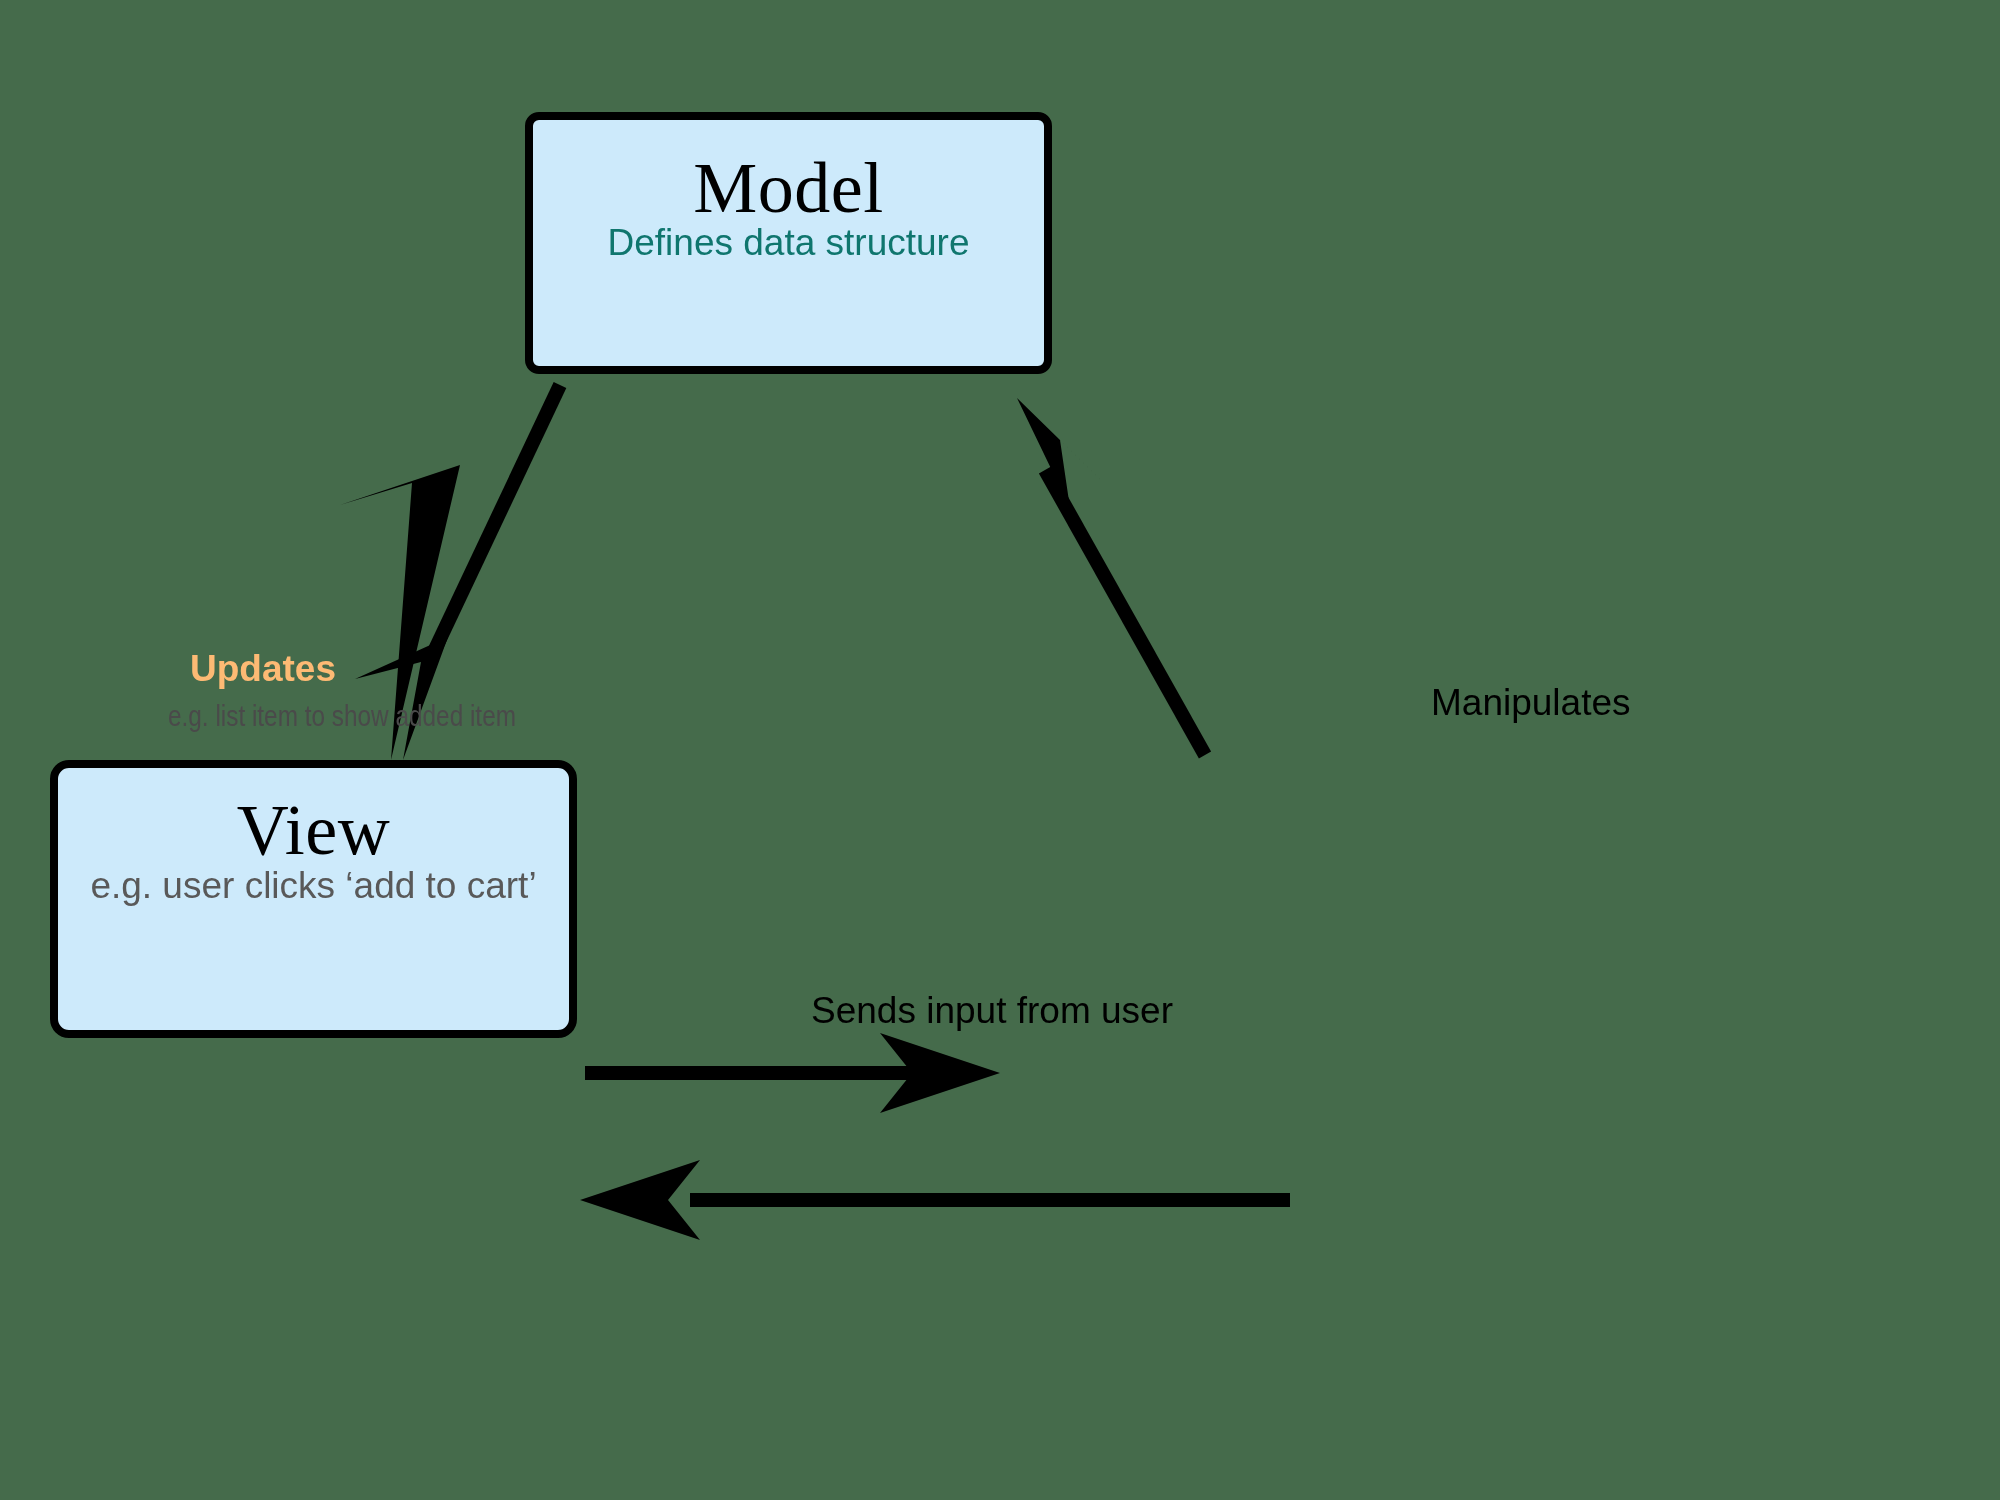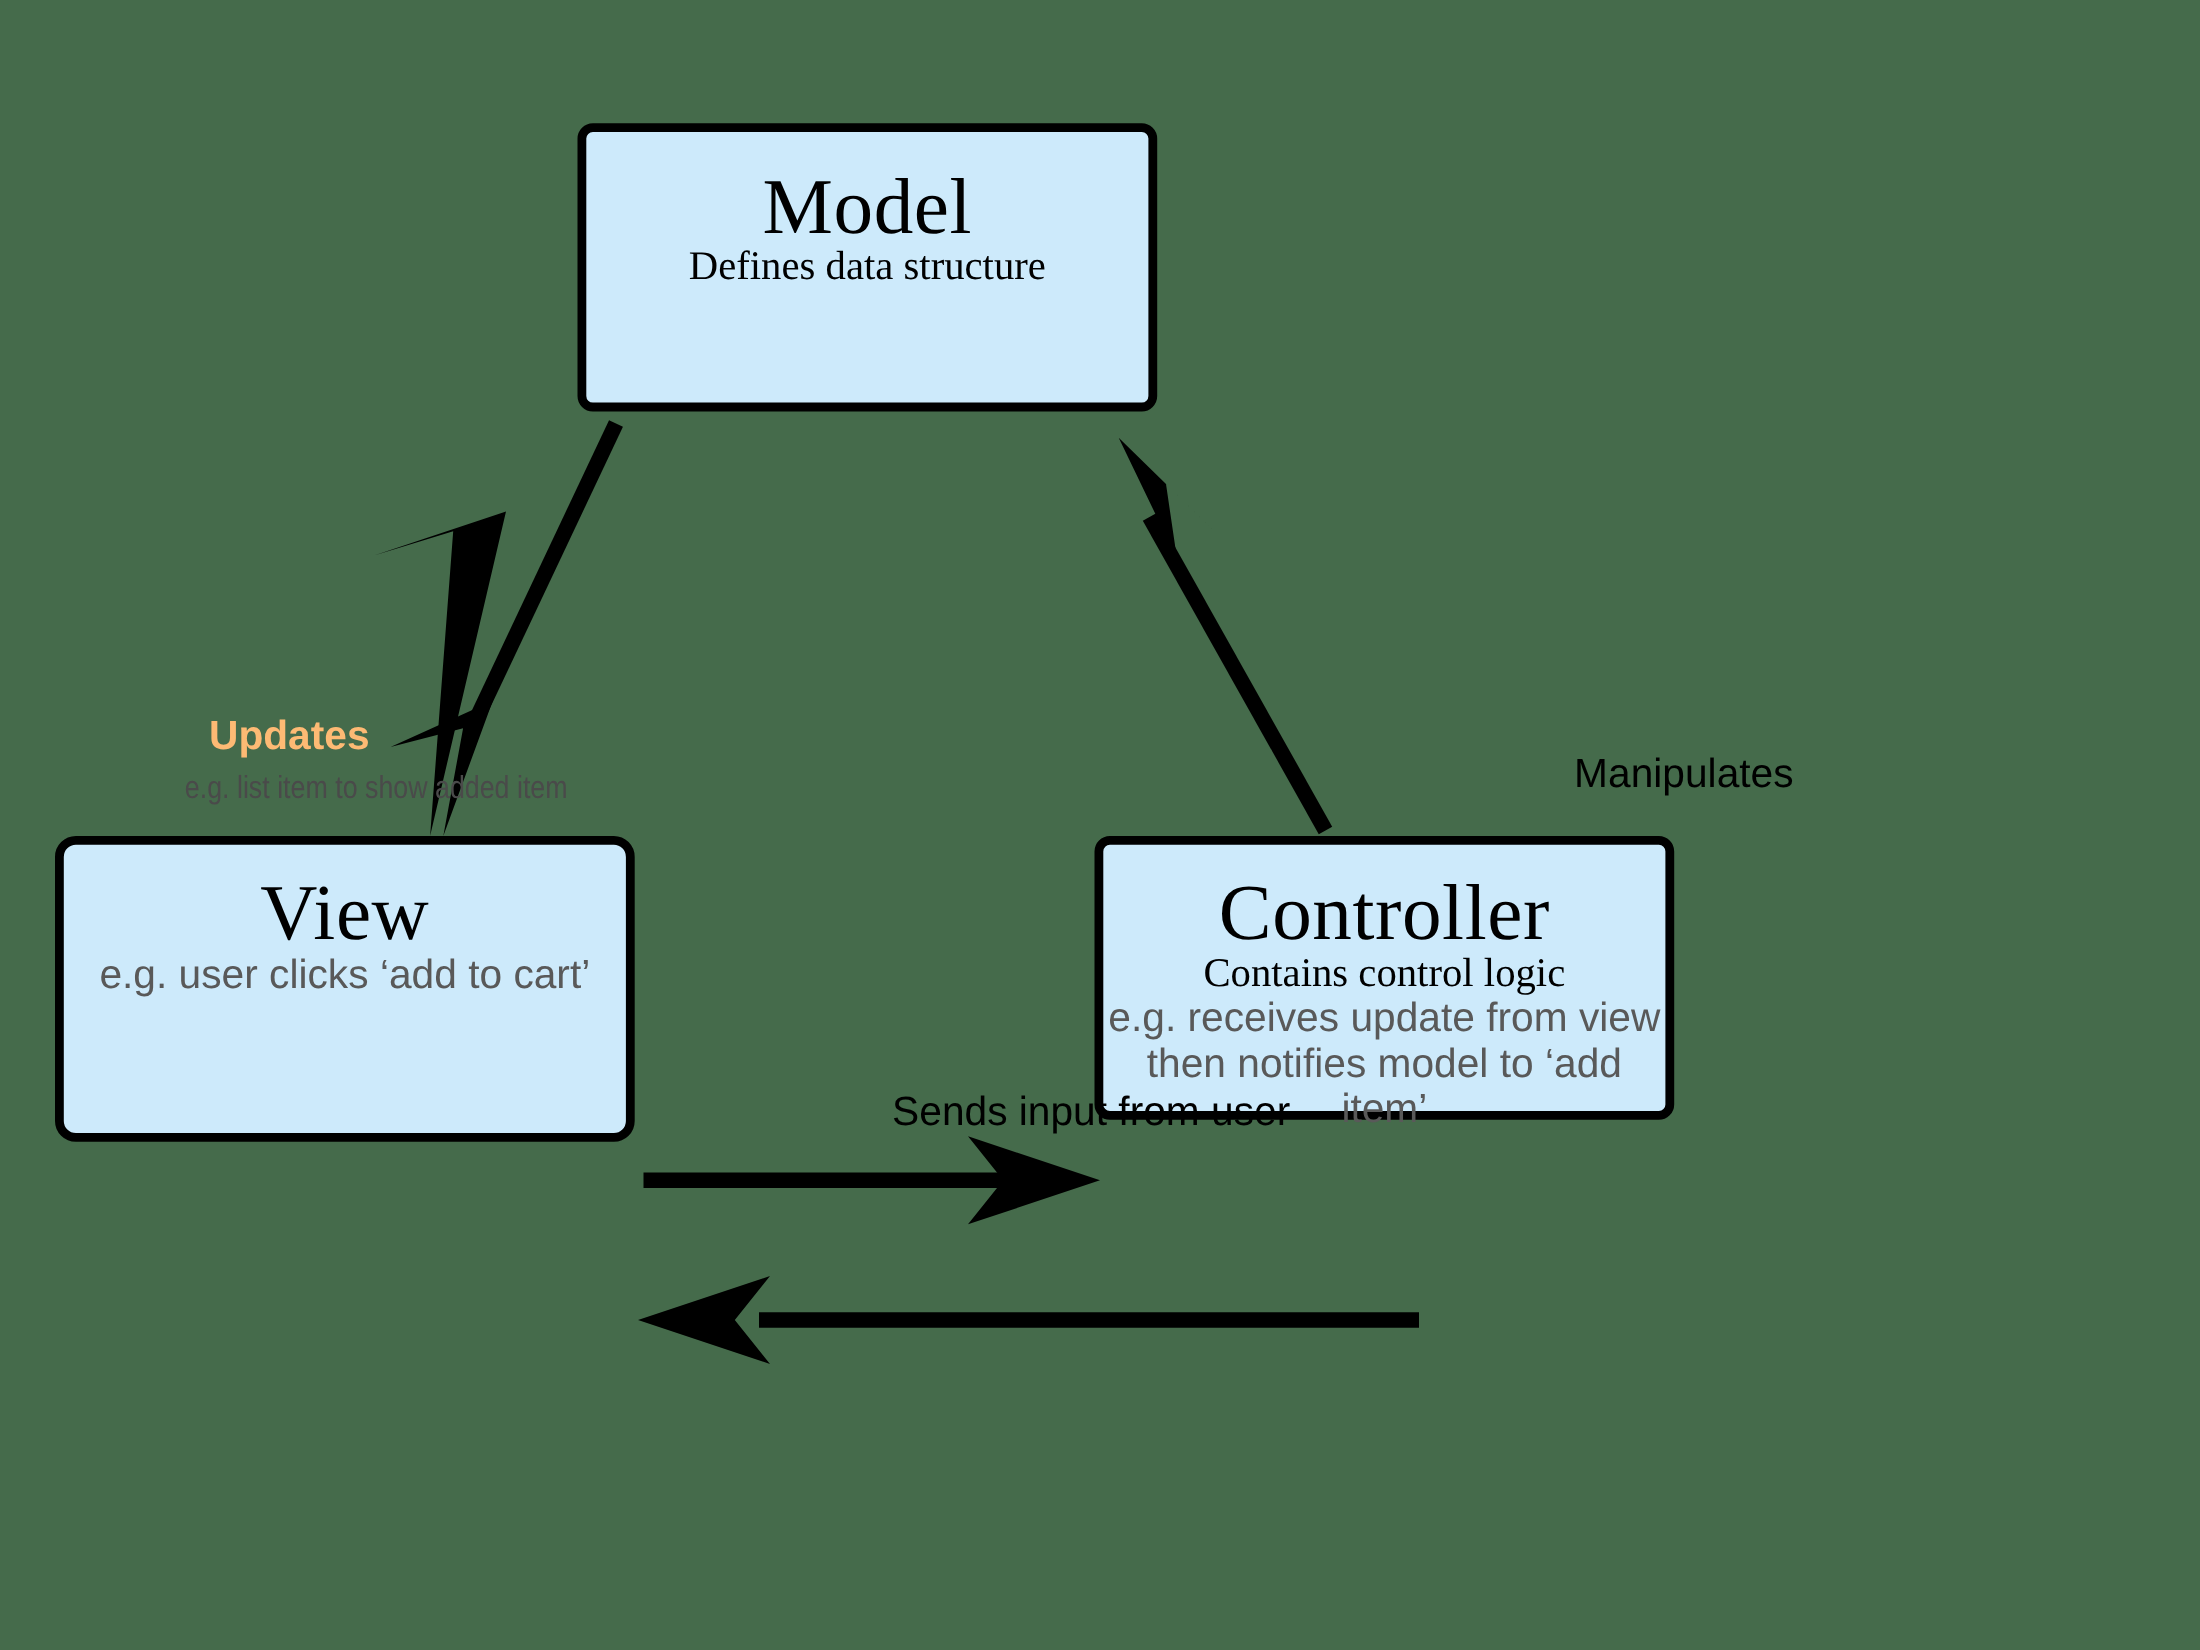--- a/index.html
+++ b/index.html
@@ -30,24 +30,24 @@
   }
   .node-title {
     font-family: "Liberation Serif", serif;
     font-size: 72px;
     line-height: 0.96;
     color: #000000;
     letter-spacing: 0.5px;
     white-space: nowrap;
   }
   .node-sub {
-    font-family: Liberation Serif, serif;
+    font-family: Liberation Sans, sans-serif;
     font-size: 37px;
     line-height: 1.06;
-    color: #000000;
+    color: #0f766e;
     white-space: nowrap;
   }
   .node-eg {
     font-family: "Liberation Sans", sans-serif;
     font-size: 37px;
     line-height: 1.16;
     color: #595959;
     white-space: pre-line;
   }
 
@@ -124,26 +124,20 @@
   <div class="node" id="model-box">
     <div class="node-title">Model</div>
     <div class="node-sub">Defines data structure</div>
   </div>
 
   <div class="node" id="view-box">
     <div class="node-title">View</div>
     <div class="node-eg">e.g. user clicks ‘add to cart’</div>
   </div>
 
-  <div class="node" id="ctrl-box">
-    <div class="node-title">Controller</div>
-    <div class="node-sub">Contains control logic</div>
-    <div class="node-eg">e.g. receives update from view
-then notifies model to ‘add item’</div>
-  </div>
 
   <div class="edge-label main" id="lbl-updates">Updates</div>
   <div class="edge-label sub" id="lbl-updates-sub">e.g. list item to show added item</div>
 
   <div class="edge-label plain" id="lbl-manipulates">Manipulates</div>
 
   <div class="edge-label plain" id="lbl-sends">Sends input from user</div>
 
 
 </div>

